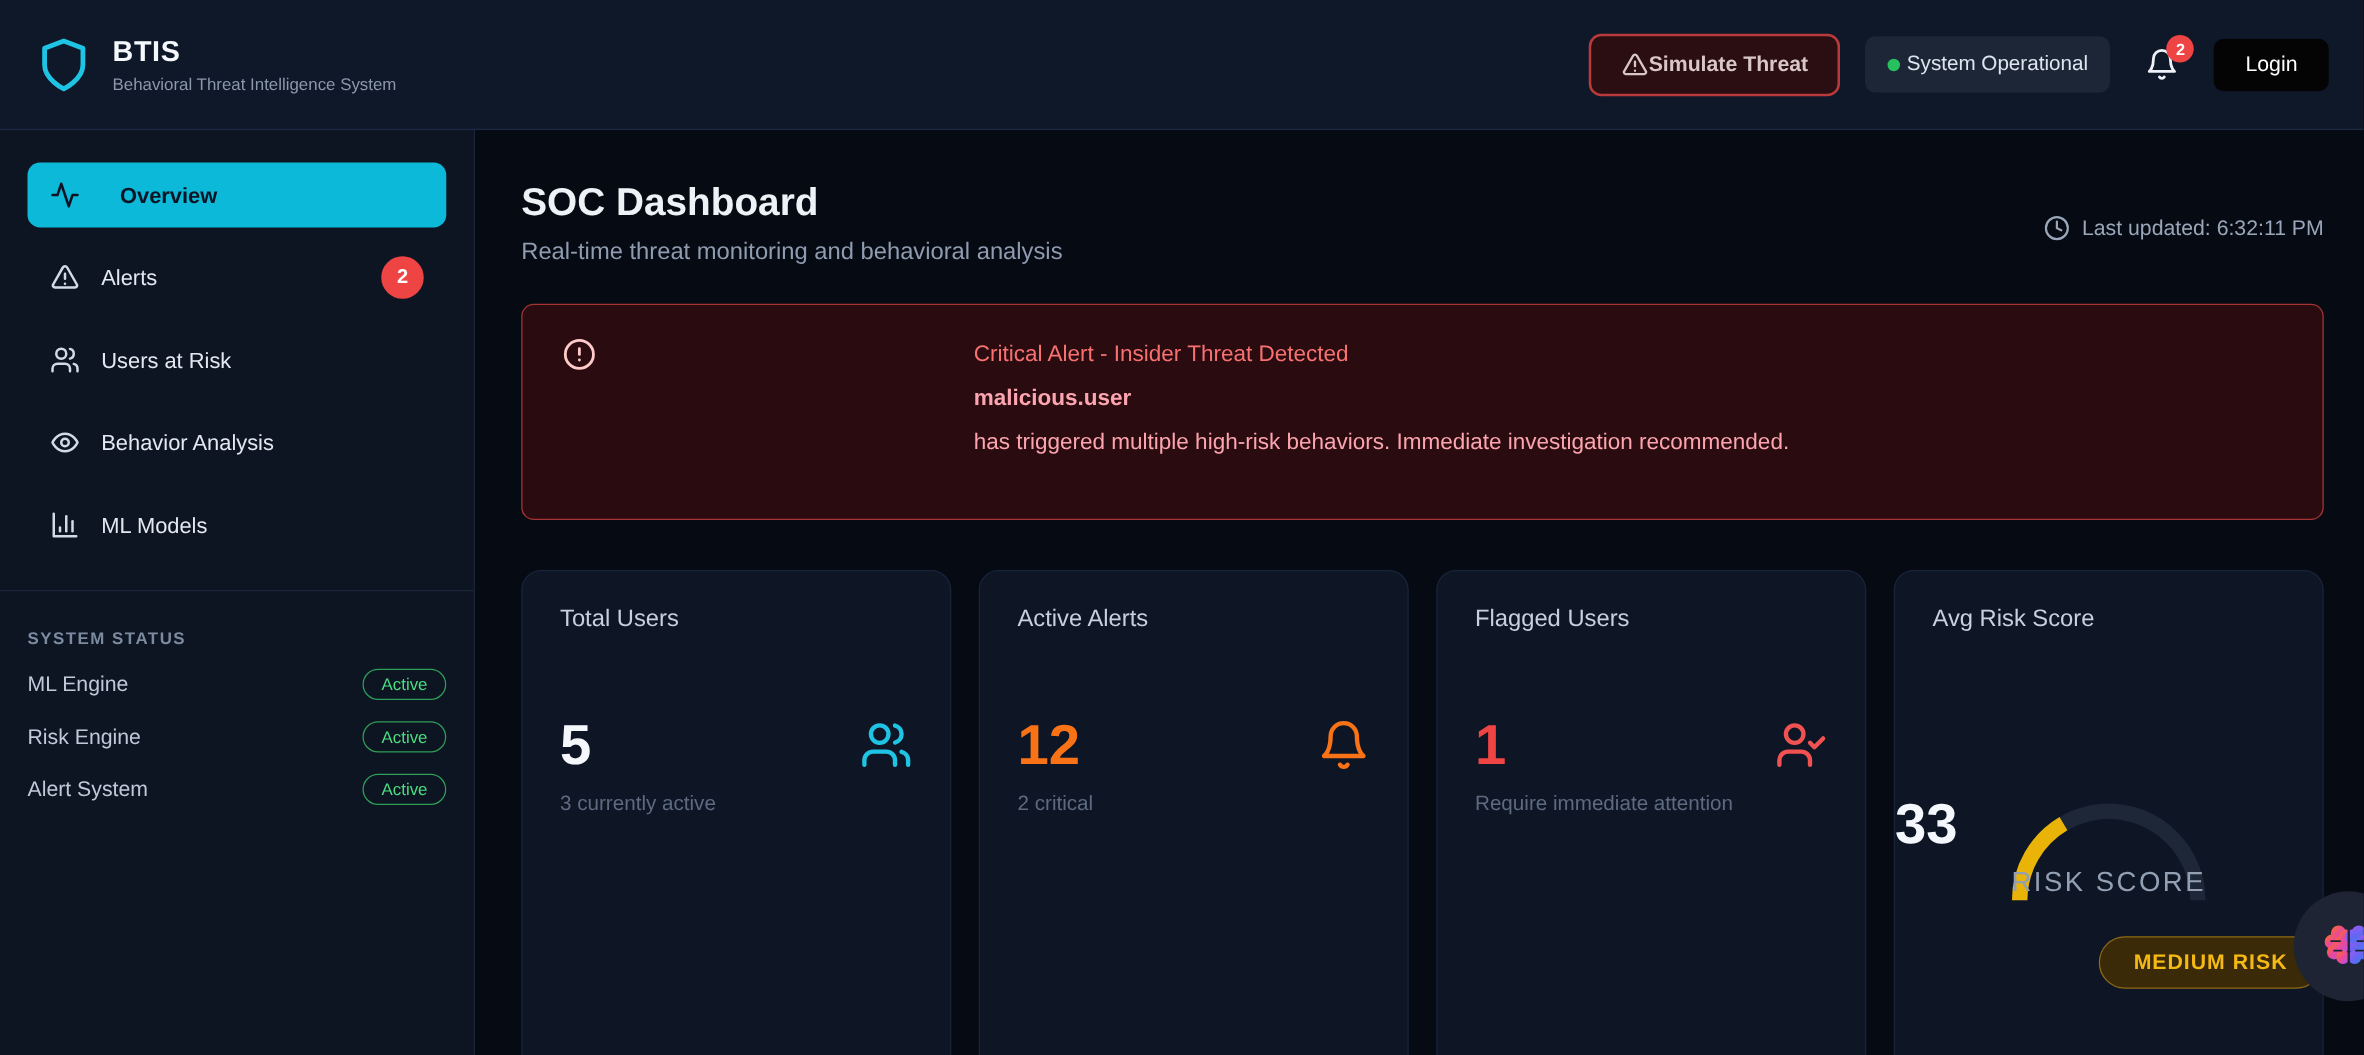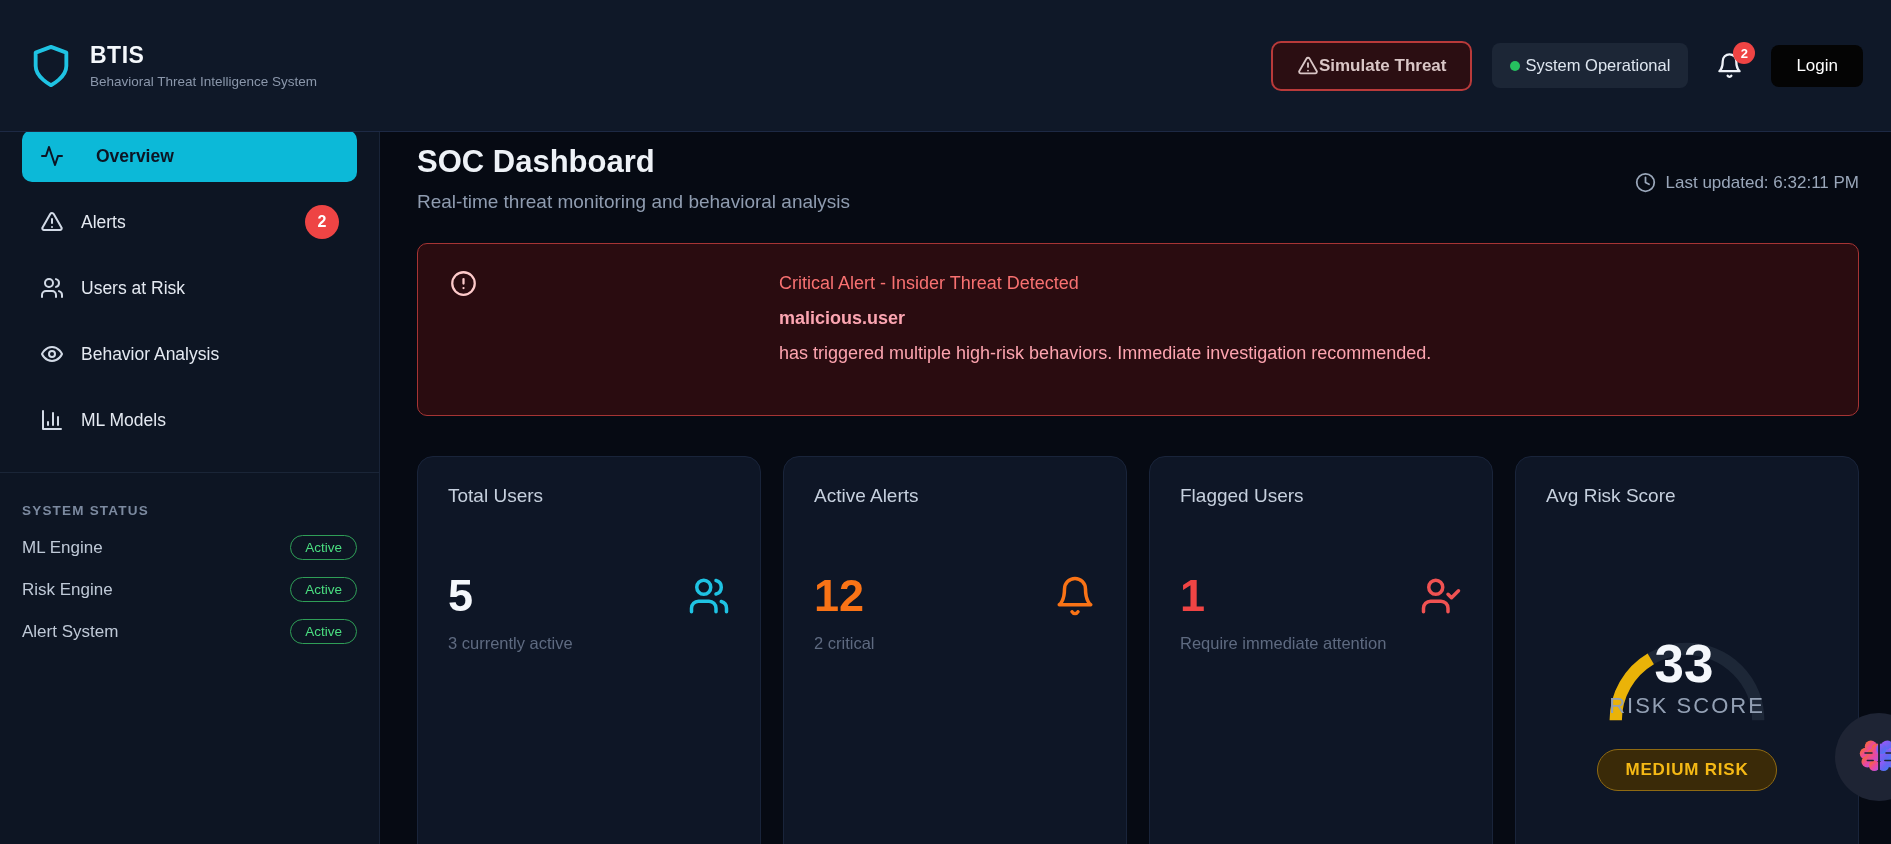--- a/index.html
+++ b/index.html
@@ -7,21 +7,21 @@
   body {
     background:#060a13;
     font-family:"Liberation Sans","DejaVu Sans",sans-serif;
     color:#e4e9f1;
     position:relative;
   }
   svg { display:block; }
 
   
   .header {
-    position:absolute; top:0; left:0; right:0; height:132px;
+    position:absolute; top:0; left:0; right:0; height:104px;
     background:#0f1828; border-bottom:1px solid #1d2944;
     display:flex; align-items:center; padding:0 28px; z-index:20;
   }
   .logo-group { display:flex; align-items:center; gap:16px; }
   .logo-title { font-size:23px; font-weight:bold; color:#f5f8fc; letter-spacing:.5px; }
   .logo-sub { font-size:13.5px; color:#8b97ab; margin-top:5px; }
   .header-right { margin-left:auto; display:flex; align-items:center; gap:20px; }
   .btn-simulate {
     display:flex; align-items:center; 
     padding:12px 24px; border:2px solid #b93a3a; border-radius:10px;
@@ -100,28 +100,28 @@
     padding:28px 30px; position:relative;
   }
   .card-title { font-size:19px; color:#c6d0de; }
   .stat-row { margin-top:66px; display:flex; align-items:center; justify-content:space-between; }
   .stat-value { font-size:45px; font-weight:bold; color:#f4f7fb; line-height:1; }
   .stat-sub { margin-top:16px; font-size:16.5px; color:#5e6a80; }
 
   .gauge-wrap { position:absolute; left:0; right:0; top:150px; height:135px; }
   .gauge-svg { position:absolute; left:50%; transform:translateX(-50%); top:18px; }
   .gauge-score {
-    position:absolute; left:0; right:6px; top:26px; text-align:center;
-    font-size:53px; font-weight:bold; color:#f4f7fb; z-index:2;
+    position:absolute; left:0; right:6px; top:26px; text-align:left;
+    font-size:45px; font-weight:bold; color:#f4f7fb; z-index:2;
   }
   .gauge-label {
     position:absolute; left:0; right:0; top:86px; text-align:center;
     font-size:22px; letter-spacing:2px; color:#93a0b4; z-index:2;
   }
-  .risk-badge-row { position:absolute; left:0; right:0; top:292px; text-align:center; }
+  .risk-badge-row { position:absolute; left:0; right:0; top:292px; text-align:right; }
   .risk-badge {
     display:inline-block; padding:10px 27px; border-radius:999px;
     background:#3a2a08; border:1.5px solid #8f6a12;
     color:#f5b915; font-size:17px; font-weight:bold; letter-spacing:.8px;
   }
 
   .fab-brain {
     position:absolute; left:1835px; top:713px; width:88px; height:88px;
     border-radius:50%; background:#1e2434; z-index:40;
     display:flex; align-items:center; justify-content:center; cursor:pointer;

